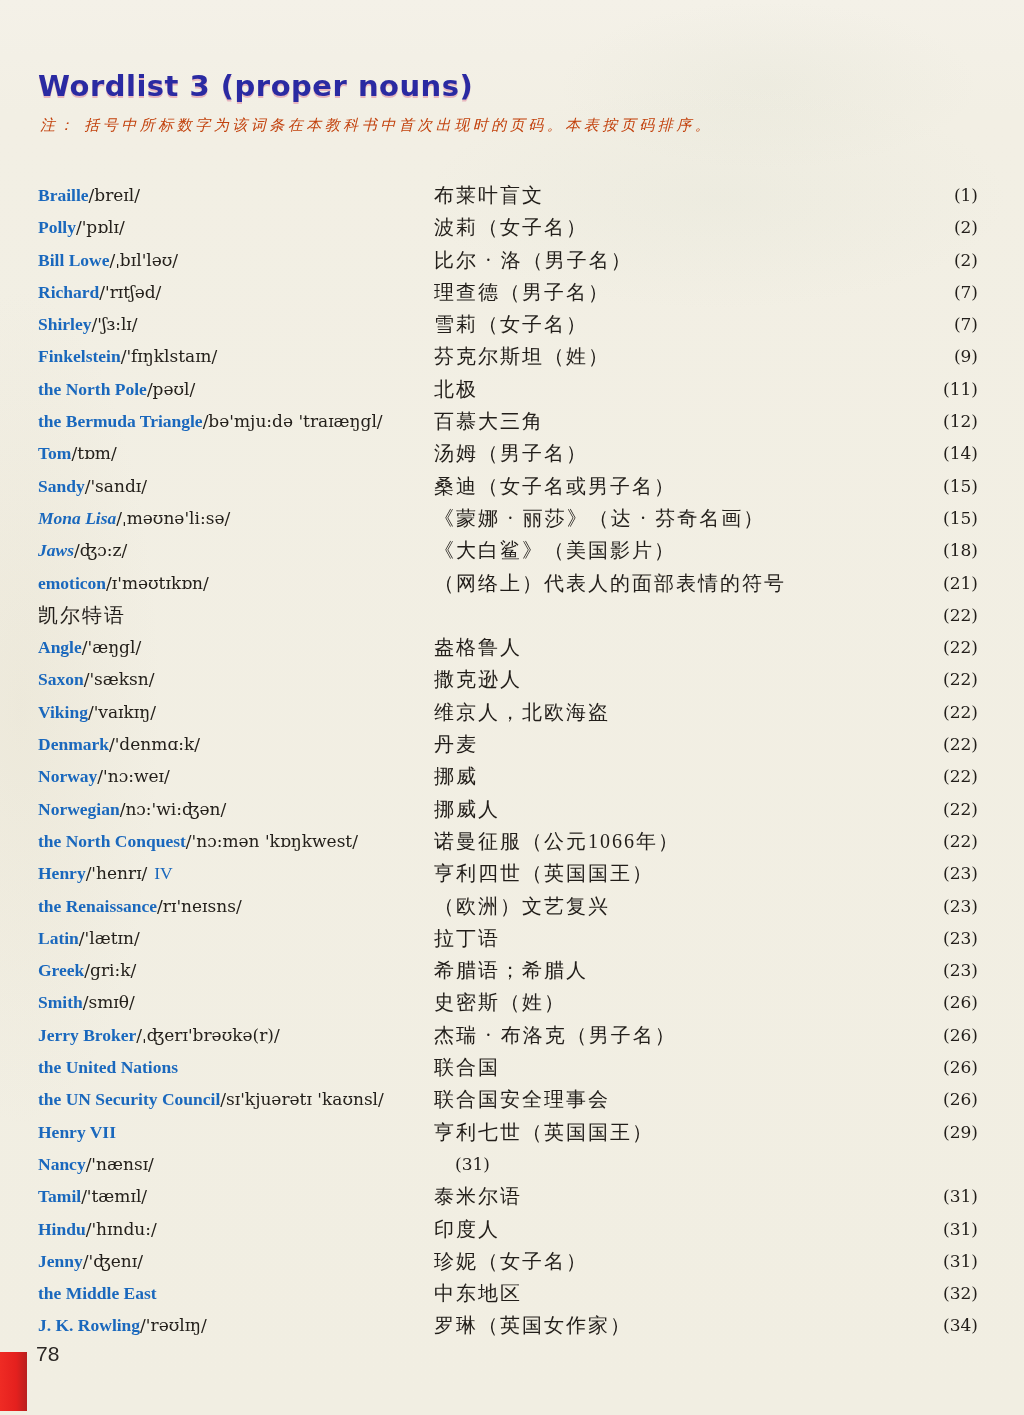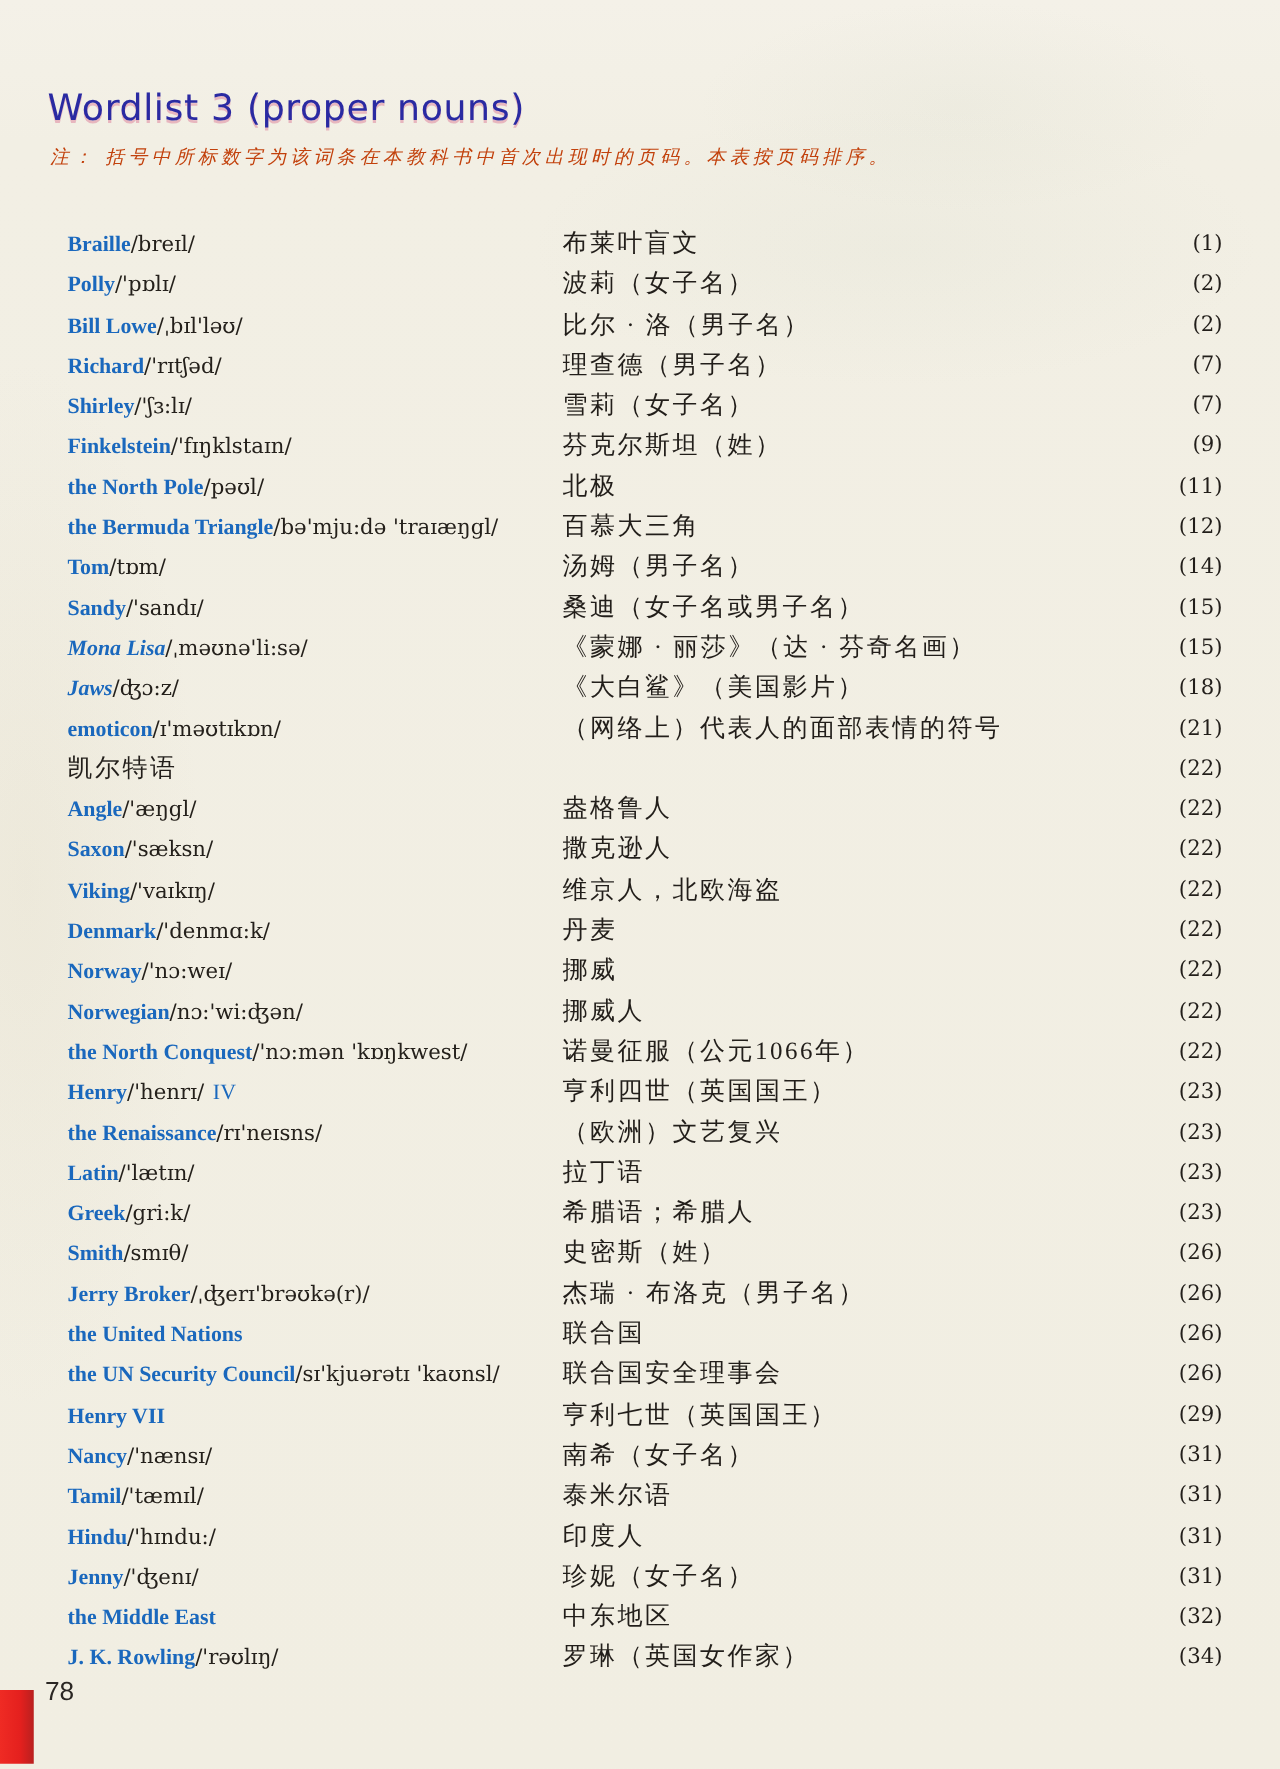--- a/index.html
+++ b/index.html
@@ -17,43 +17,42 @@
     background:
       radial-gradient(ellipse 300px 120px at 75% 6%, rgba(190,200,180,0.10), transparent 70%),
       radial-gradient(ellipse 420px 160px at 70% 14%, rgba(180,195,175,0.08), transparent 70%),
       radial-gradient(ellipse 200px 600px at 2% 50%, rgba(210,200,170,0.15), transparent 70%),
       linear-gradient(180deg, #f4f1e8 0%, #f2efe4 8%, #f1eee2 100%);
     pointer-events: none;
   }
   .page-title {
     position: absolute; left: 38px; top: 50px;
     font-family: "DejaVu Sans", sans-serif;
-    font-weight: normal;
+    font-weight: bold;
     font-size: 29px;
     letter-spacing: 0.5px;
     color: #2a2aa2;
     text-shadow: 0 2px 0 rgba(205, 35, 95, 0.28);
   }
   .note {
     position: absolute; left: 40px; top: 116px; right: 60px;
     font-style: italic;
     font-size: 15px;
     letter-spacing: 3.5px;
     color: #c2410c;
   }
   .wordlist {
     position: absolute; left: 38px; top: 179px; right: 46px;
   }
   .row {
     display: flex;
-    align-items: flex-start;
+    align-items: center;
     height: 32.3px;
     line-height: 32.3px;
     white-space: nowrap;
-    margin-left: 16px;
   }
   .cell-en {
     flex: 0 0 396px;
     min-width: 396px;
     font-size: 17.5px;
   }
   .entry-word {
     font-weight: bold;
     color: #1a68bd;
   }
@@ -281,21 +280,20 @@
   </div>
 
   <div class="row">
     <span class="cell-en"><span class="entry-word">Henry VII</span><span class="entry-phonetic"></span></span>
     <span class="cell-zh">亨利七世（英国国王）</span>
     <span class="cell-page">(29)</span>
   </div>
 
   <div class="row">
     <span class="cell-en"><span class="entry-word">Nancy</span><span class="entry-phonetic">/'nænsɪ/</span></span>
-    <span class="cell-zh">南希（女子名）</span>
     <span class="cell-page">(31)</span>
   </div>
 
   <div class="row">
     <span class="cell-en"><span class="entry-word">Tamil</span><span class="entry-phonetic">/'tæmɪl/</span></span>
     <span class="cell-zh">泰米尔语</span>
     <span class="cell-page">(31)</span>
   </div>
 
   <div class="row">

